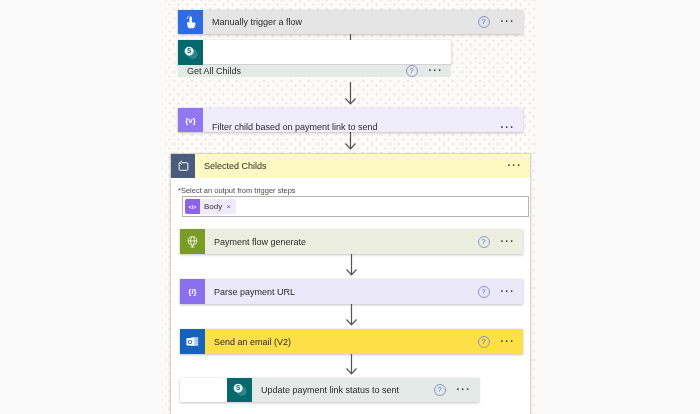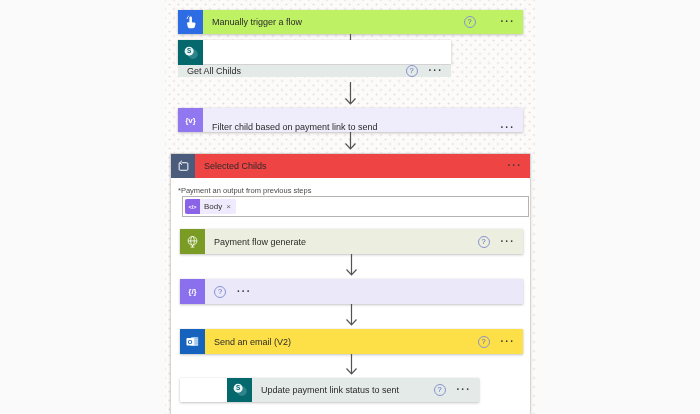--- a/index.html
+++ b/index.html
@@ -84,21 +84,21 @@
   <div class="canvas"></div>
 
   <div class="card" style="left:178px; top:10px; width:345px;">
     <div class="icon" style="background: rgb(45, 108, 227);">
       <svg width="17" height="17" viewBox="0 0 24 24">
         <path d="M7.2 6.5 A4.6 4.6 0 0 1 9.4 2.8" stroke="#fff" stroke-width="1.2" fill="none" stroke-linecap="round"></path>
         <rect x="10.4" y="3.4" width="3.6" height="10" rx="1.8" fill="#fff"></rect>
         <path d="M8.3 11.6 c-.9.2-1.4 1-1.2 1.9 l.9 4.2 c.3 1.5 1.5 2.5 3 2.5 h4.2 c1.5 0 2.7-1 3-2.4 l.8-3.6 c.2-1-.4-1.9-1.4-2.1 l-7.2-.6z" fill="#fff"></path>
       </svg>
     </div>
-    <div class="bar" style="background: #bef264; gap: 14px;">
+    <div class="bar" style="background: #e5e5e5;">
       <span class="lbl">Manually trigger a flow</span>
       <span class="help">?</span>
       <span class="menu">···</span>
     </div>
   </div>
 
   <div class="arrow" style="top:34px;">
     <svg width="13" height="24" viewBox="0 0 13 24">
         <path d="M6.5 0 V19 M1.5 14.5 L6.5 19.8 L11.5 14.5" stroke="#56534f" stroke-width="1.2" fill="none"></path>
       </svg>
@@ -142,27 +142,27 @@
   </div>
 
   <div class="scope">
     <div class="scope-header">
       <div class="icon" style="flex: 0 0 24px; width: 24px; background: rgb(74, 91, 124);">
         <svg width="15" height="15" viewBox="0 0 24 24" fill="none" stroke="#fff" stroke-width="1.6">
           <path d="M9 6 h8.5 a1.5 1.5 0 0 1 1.5 1.5 v9 a1.5 1.5 0 0 1 -1.5 1.5 h-11 a1.5 1.5 0 0 1 -1.5 -1.5 v-9 a1.5 1.5 0 0 1 1.5 -1.5"></path>
           <path d="M9.5 2.8 L6 6 l3.5 3.2" stroke-width="1.6"></path>
         </svg>
       </div>
-      <div class="bar" style="background: #ef4444;">
+      <div class="bar" style="background: #fef9c3;">
         <span class="lbl">Selected Childs</span>
         <span class="menu">···</span>
       </div>
     </div>
 
-    <div class="field-label">*Payment an output from previous steps</div>
+    <div class="field-label">*Select an output from trigger steps</div>
 
     <div class="field-input">
       <span class="token">
         <span class="token-icon">&lt;/&gt;</span>
         <span class="token-label">Body</span>
         <span class="token-x">×</span>
       </span>
     </div>
 
     <div class="card" style="left:9px; top:75px; width:343px; height:25px;">
@@ -185,20 +185,21 @@
       <svg width="13" height="25" viewBox="0 0 13 25">
           <path d="M6.5 0 V20 M1.5 15.5 L6.5 20.8 L11.5 15.5" stroke="#56534f" stroke-width="1.2" fill="none"></path>
         </svg>
     </div>
 
     <div class="card" style="left:9px; top:125px; width:343px; height:25px;">
       <div class="icon" style="background: rgb(138, 112, 236);">
         <span class="icon-glyph">{/}</span>
       </div>
       <div class="bar" style="background: rgb(235, 232, 250);">
+        <span class="lbl">Parse payment URL</span>
         <span class="help">?</span>
         <span class="menu">···</span>
       </div>
     </div>
 
     <div class="arrow" style="left:174px; top:150px;">
       <svg width="13" height="25" viewBox="0 0 13 25">
           <path d="M6.5 0 V20 M1.5 15.5 L6.5 20.8 L11.5 15.5" stroke="#56534f" stroke-width="1.2" fill="none"></path>
         </svg>
     </div>

